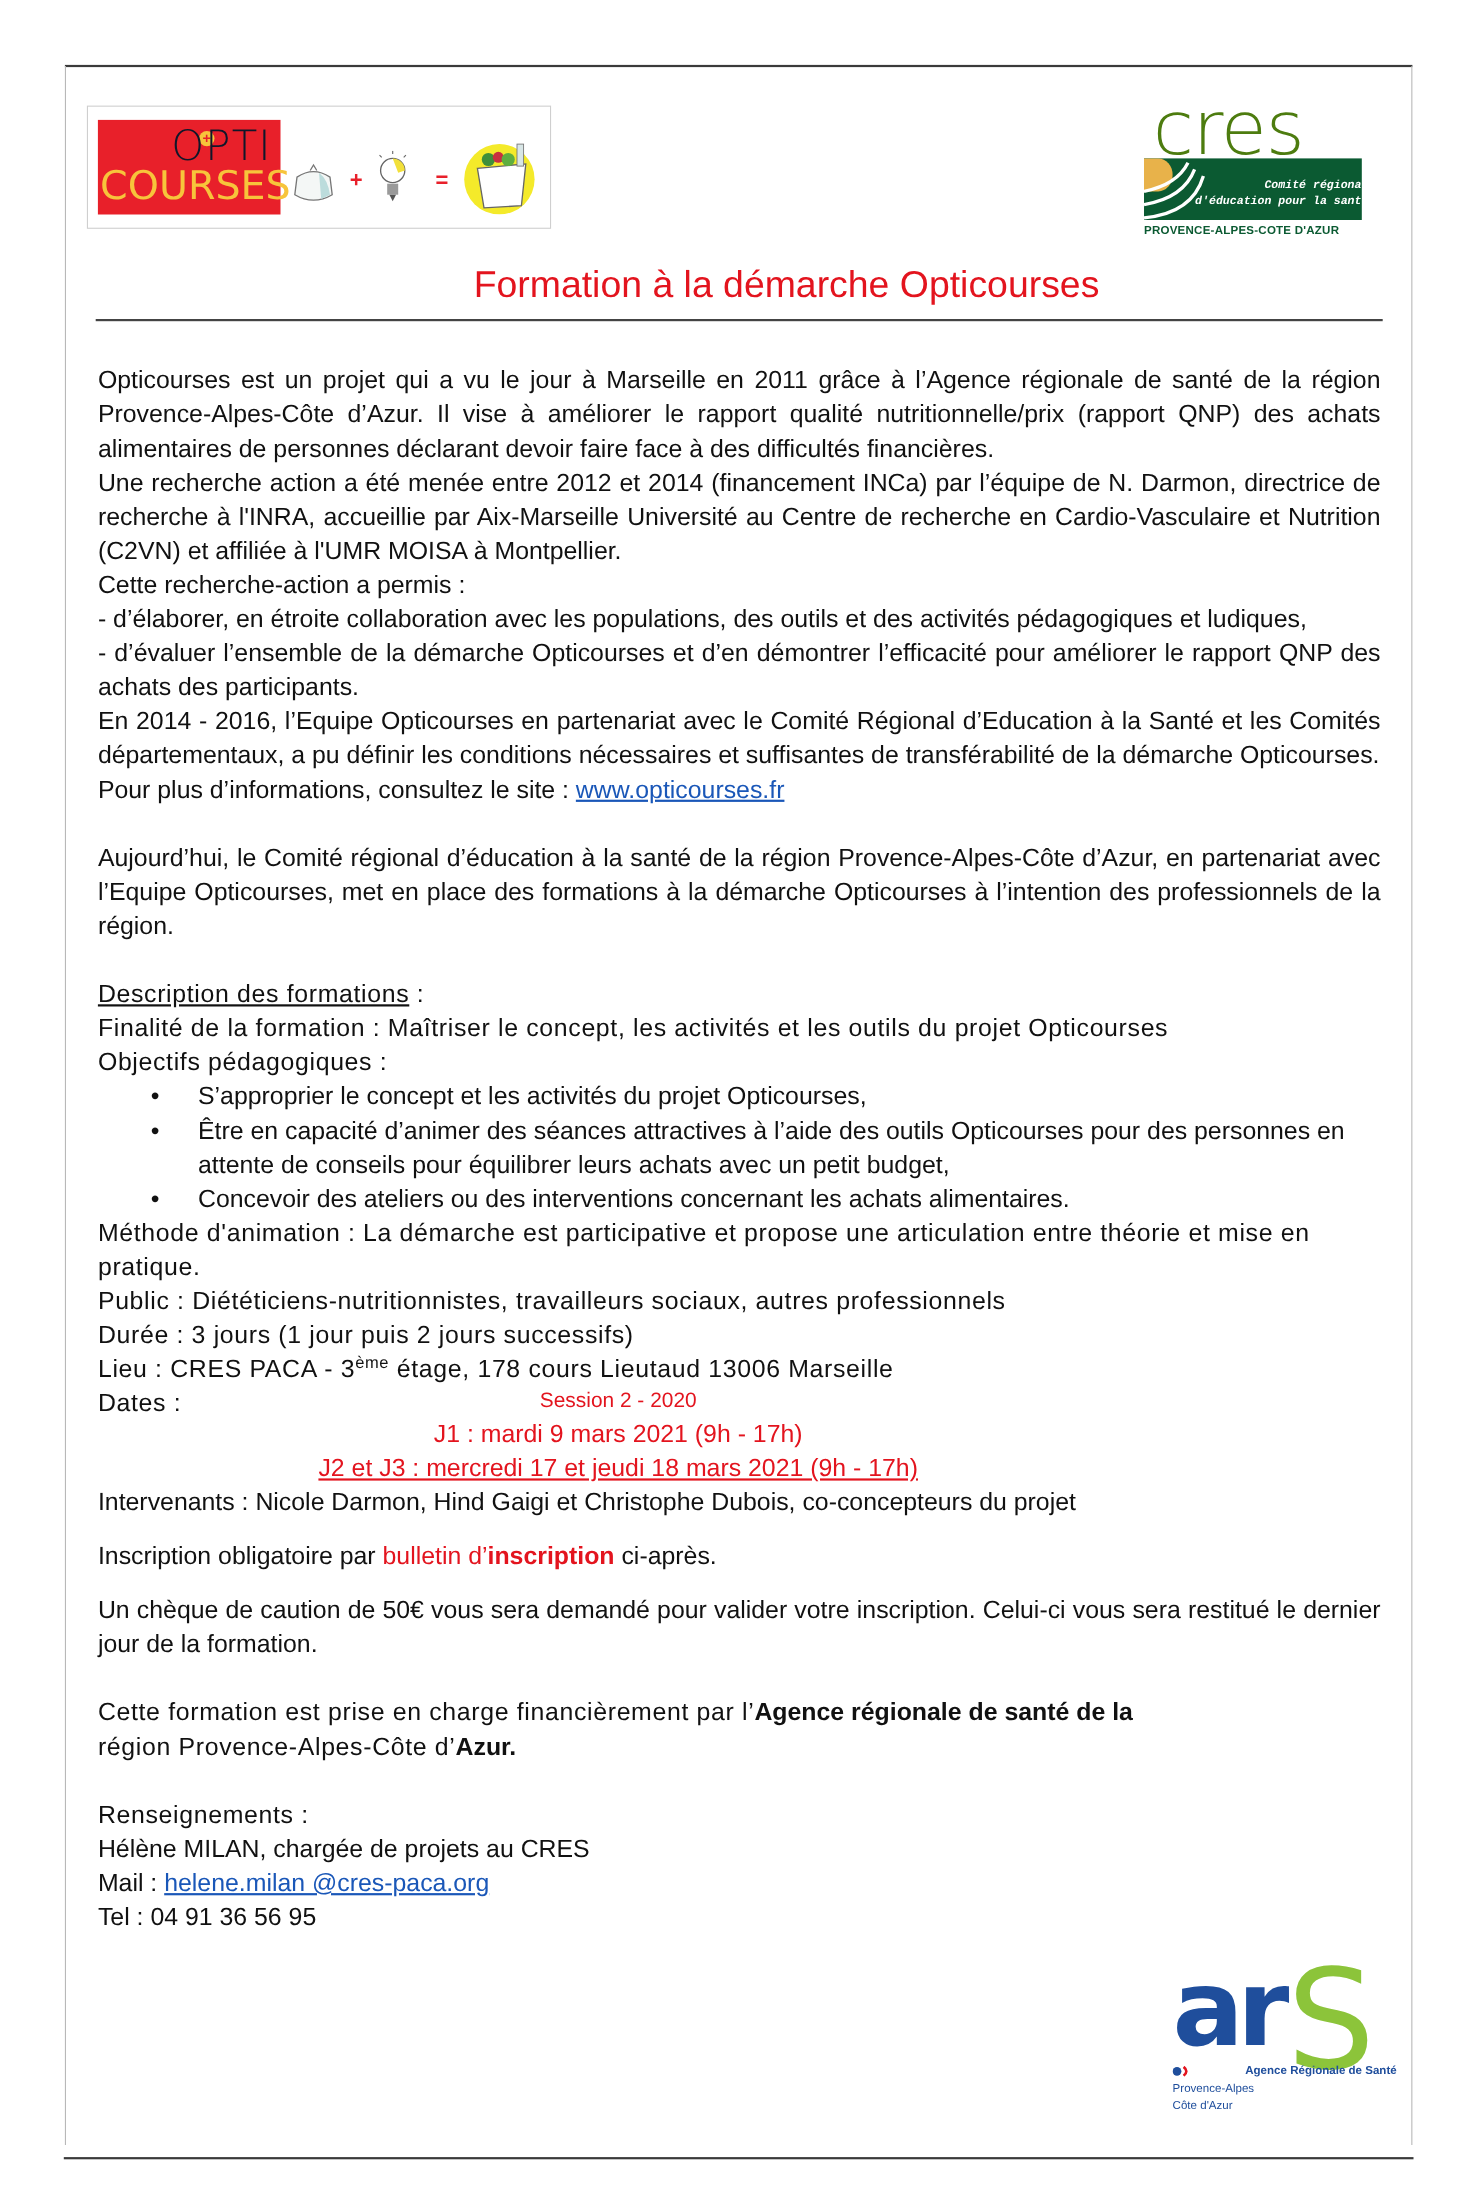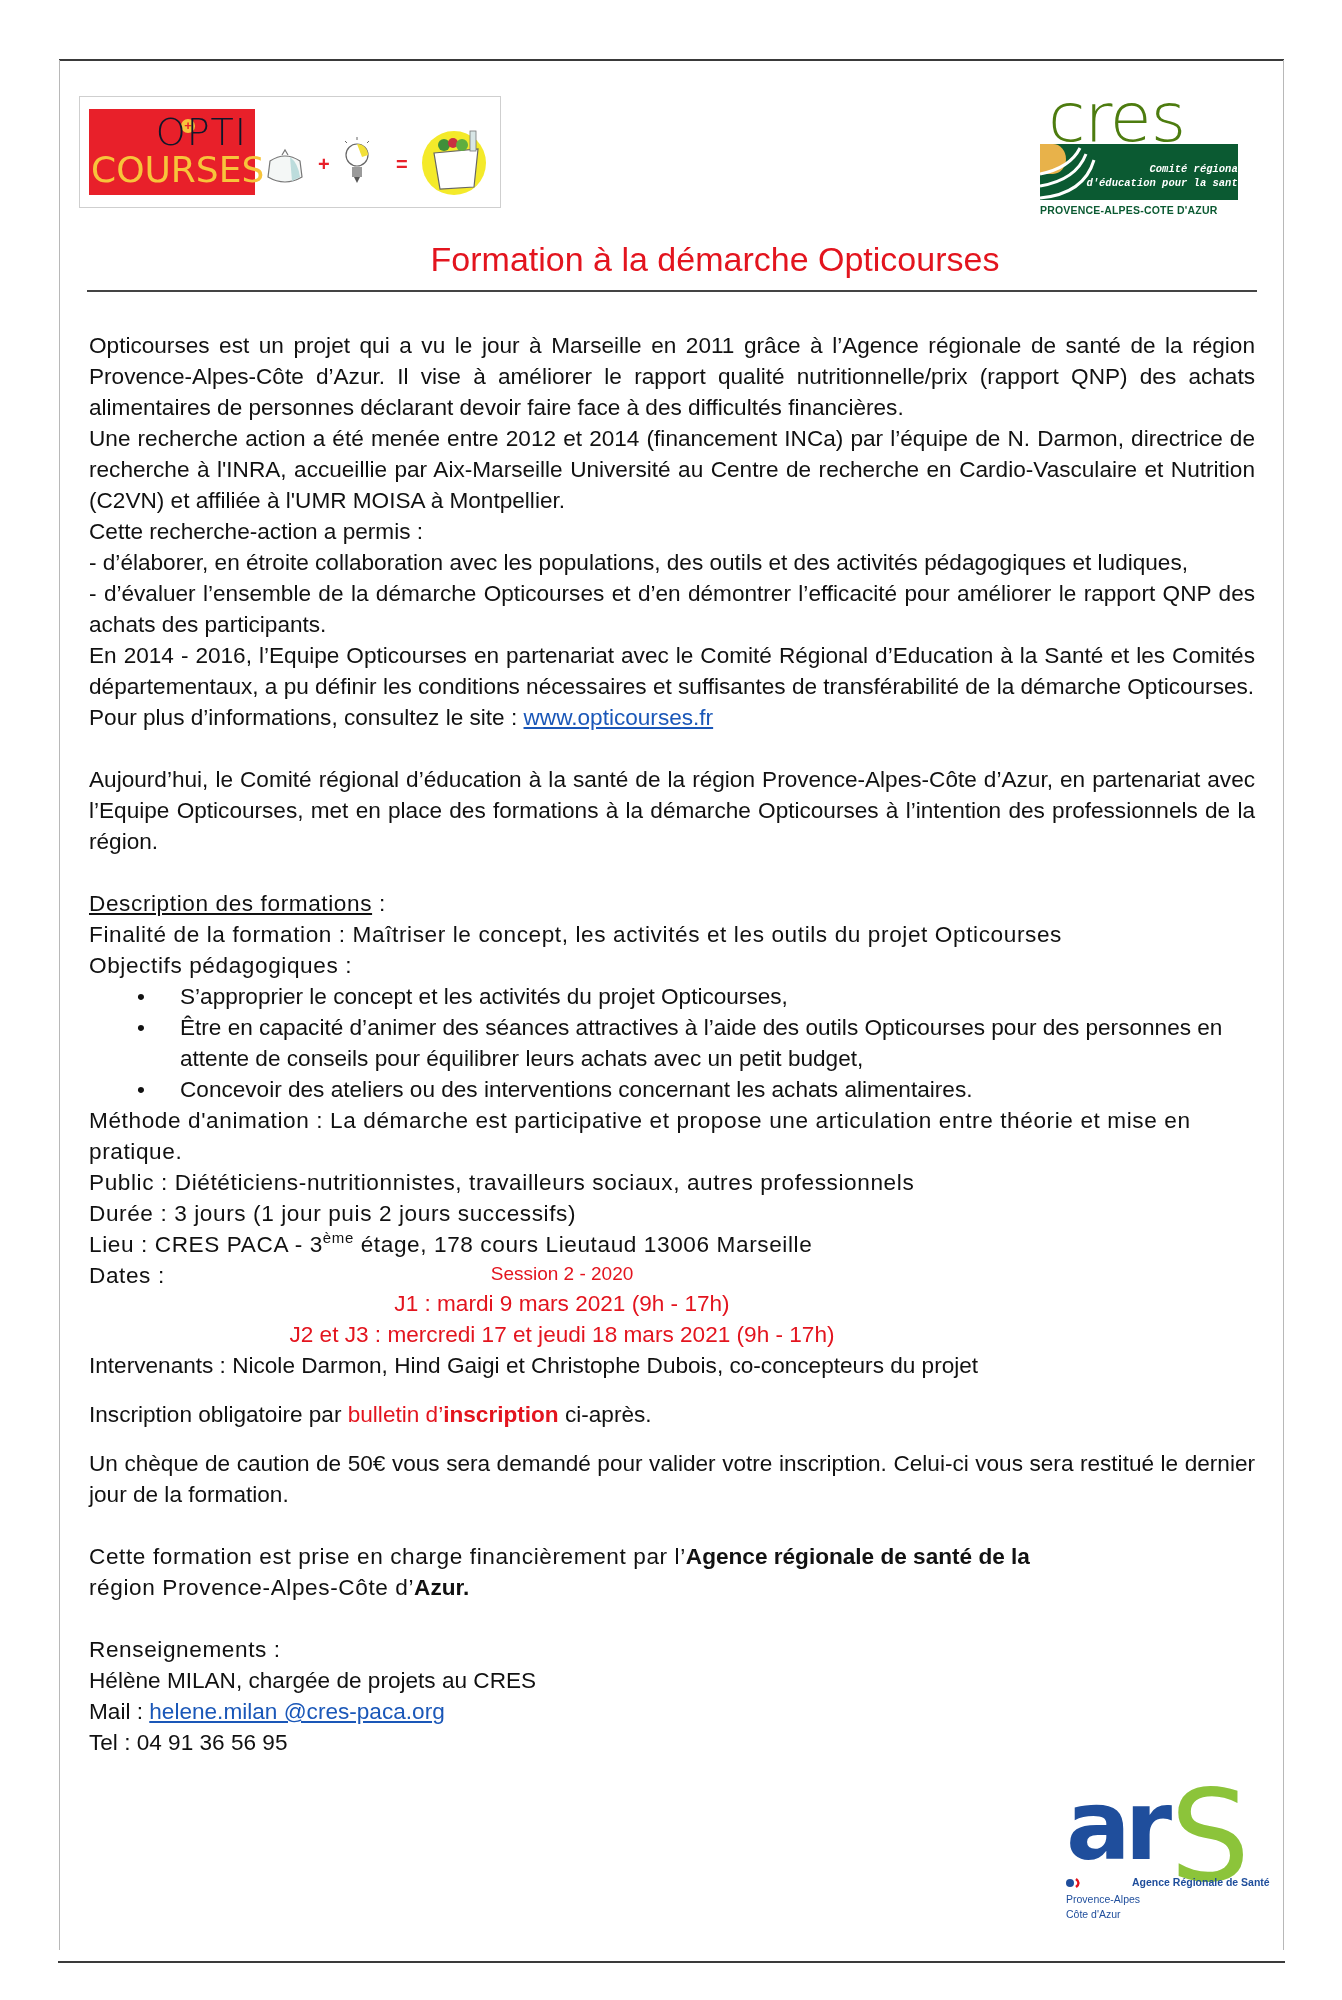--- a/index.html
+++ b/index.html
@@ -154,21 +154,21 @@
   </ul>
   <p class="wide">Méthode d'animation : La démarche est participative et propose une articulation entre théorie et mise en pratique.</p>
   <p class="wide">Public : Diététiciens-nutritionnistes, travailleurs sociaux, autres professionnels</p>
   <p class="wide">Durée : 3 jours (1 jour puis 2 jours successifs)</p>
   <p class="wide"><span>Lieu : CRES PACA - 3</span><span class="sup">ème</span><span> étage, 178 cours Lieutaud 13006 Marseille</span></p>
   <div style="position:relative; height:28px;">
     <span class="wide" style="position:absolute; left:0; top:0;">Dates :</span>
     <span class="dates-session" style="position:absolute; left:0; width:946px; text-align:center; top:0;">Session 2 - 2020</span>
   </div>
   <p class="red center" style="width:946px;">J1 : mardi 9 mars 2021 (9h - 17h)</p>
-  <p class="red center" style="width:946px;">J2 et J3 : mercredi 17 et jeudi 18 mars 2021 (9h - 17h)</p>
+  <p class="red center" style="width:946px;text-decoration:underline;">J2 et J3 : mercredi 17 et jeudi 18 mars 2021 (9h - 17h)</p>
   <p>Intervenants : Nicole Darmon, Hind Gaigi et Christophe Dubois, co-concepteurs du projet</p>
 
   <div class="gap-s"></div>
   <p><span>Inscription obligatoire par </span><span class="red">bulletin d’</span><span class="red bold">inscription</span><span> ci-après.</span></p>
 
   <div class="gap-s"></div>
   <p class="justify">Un chèque de caution de 50€ vous sera demandé pour valider votre inscription. Celui-ci vous sera restitué le dernier jour de la formation.</p>
 
   <div class="gap-m"></div>
   <p class="wide"><span>Cette formation est prise en charge financièrement par l’</span><span class="bold" style="letter-spacing:0;">Agence régionale de santé de la</span><br><span>région Provence-Alpes-Côte d’</span><span class="bold" style="letter-spacing:0;">Azur.</span></p>

